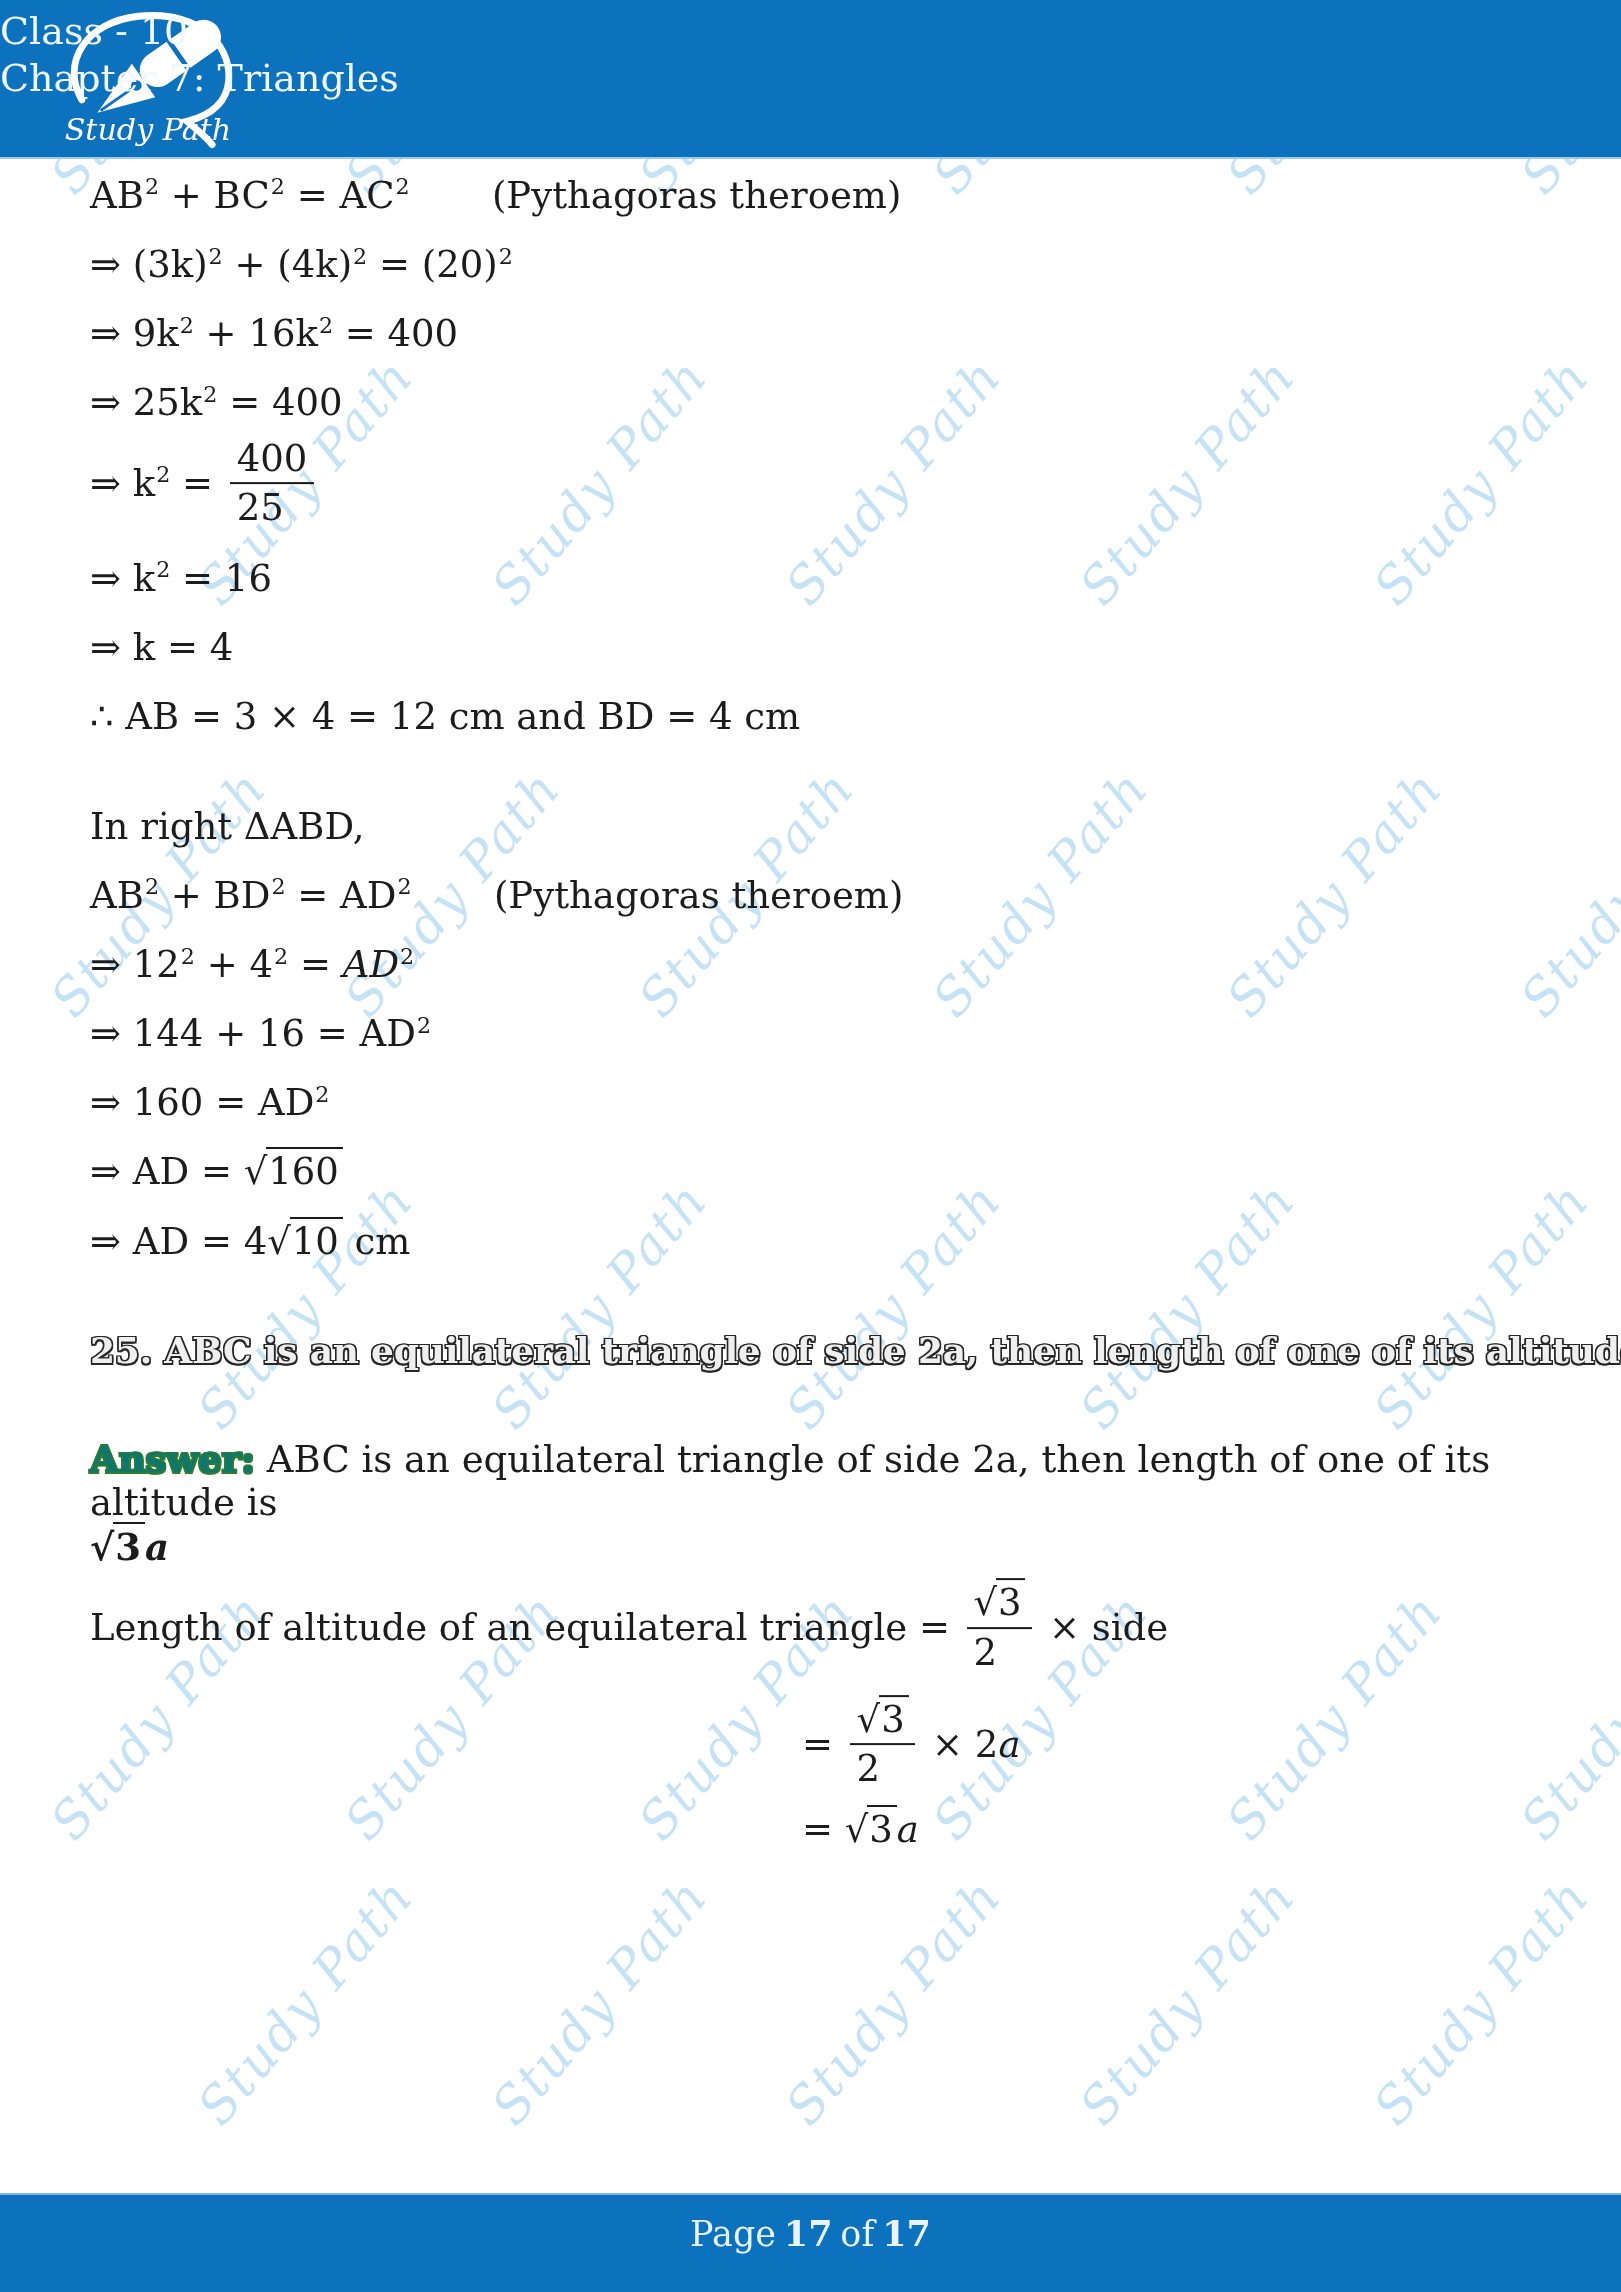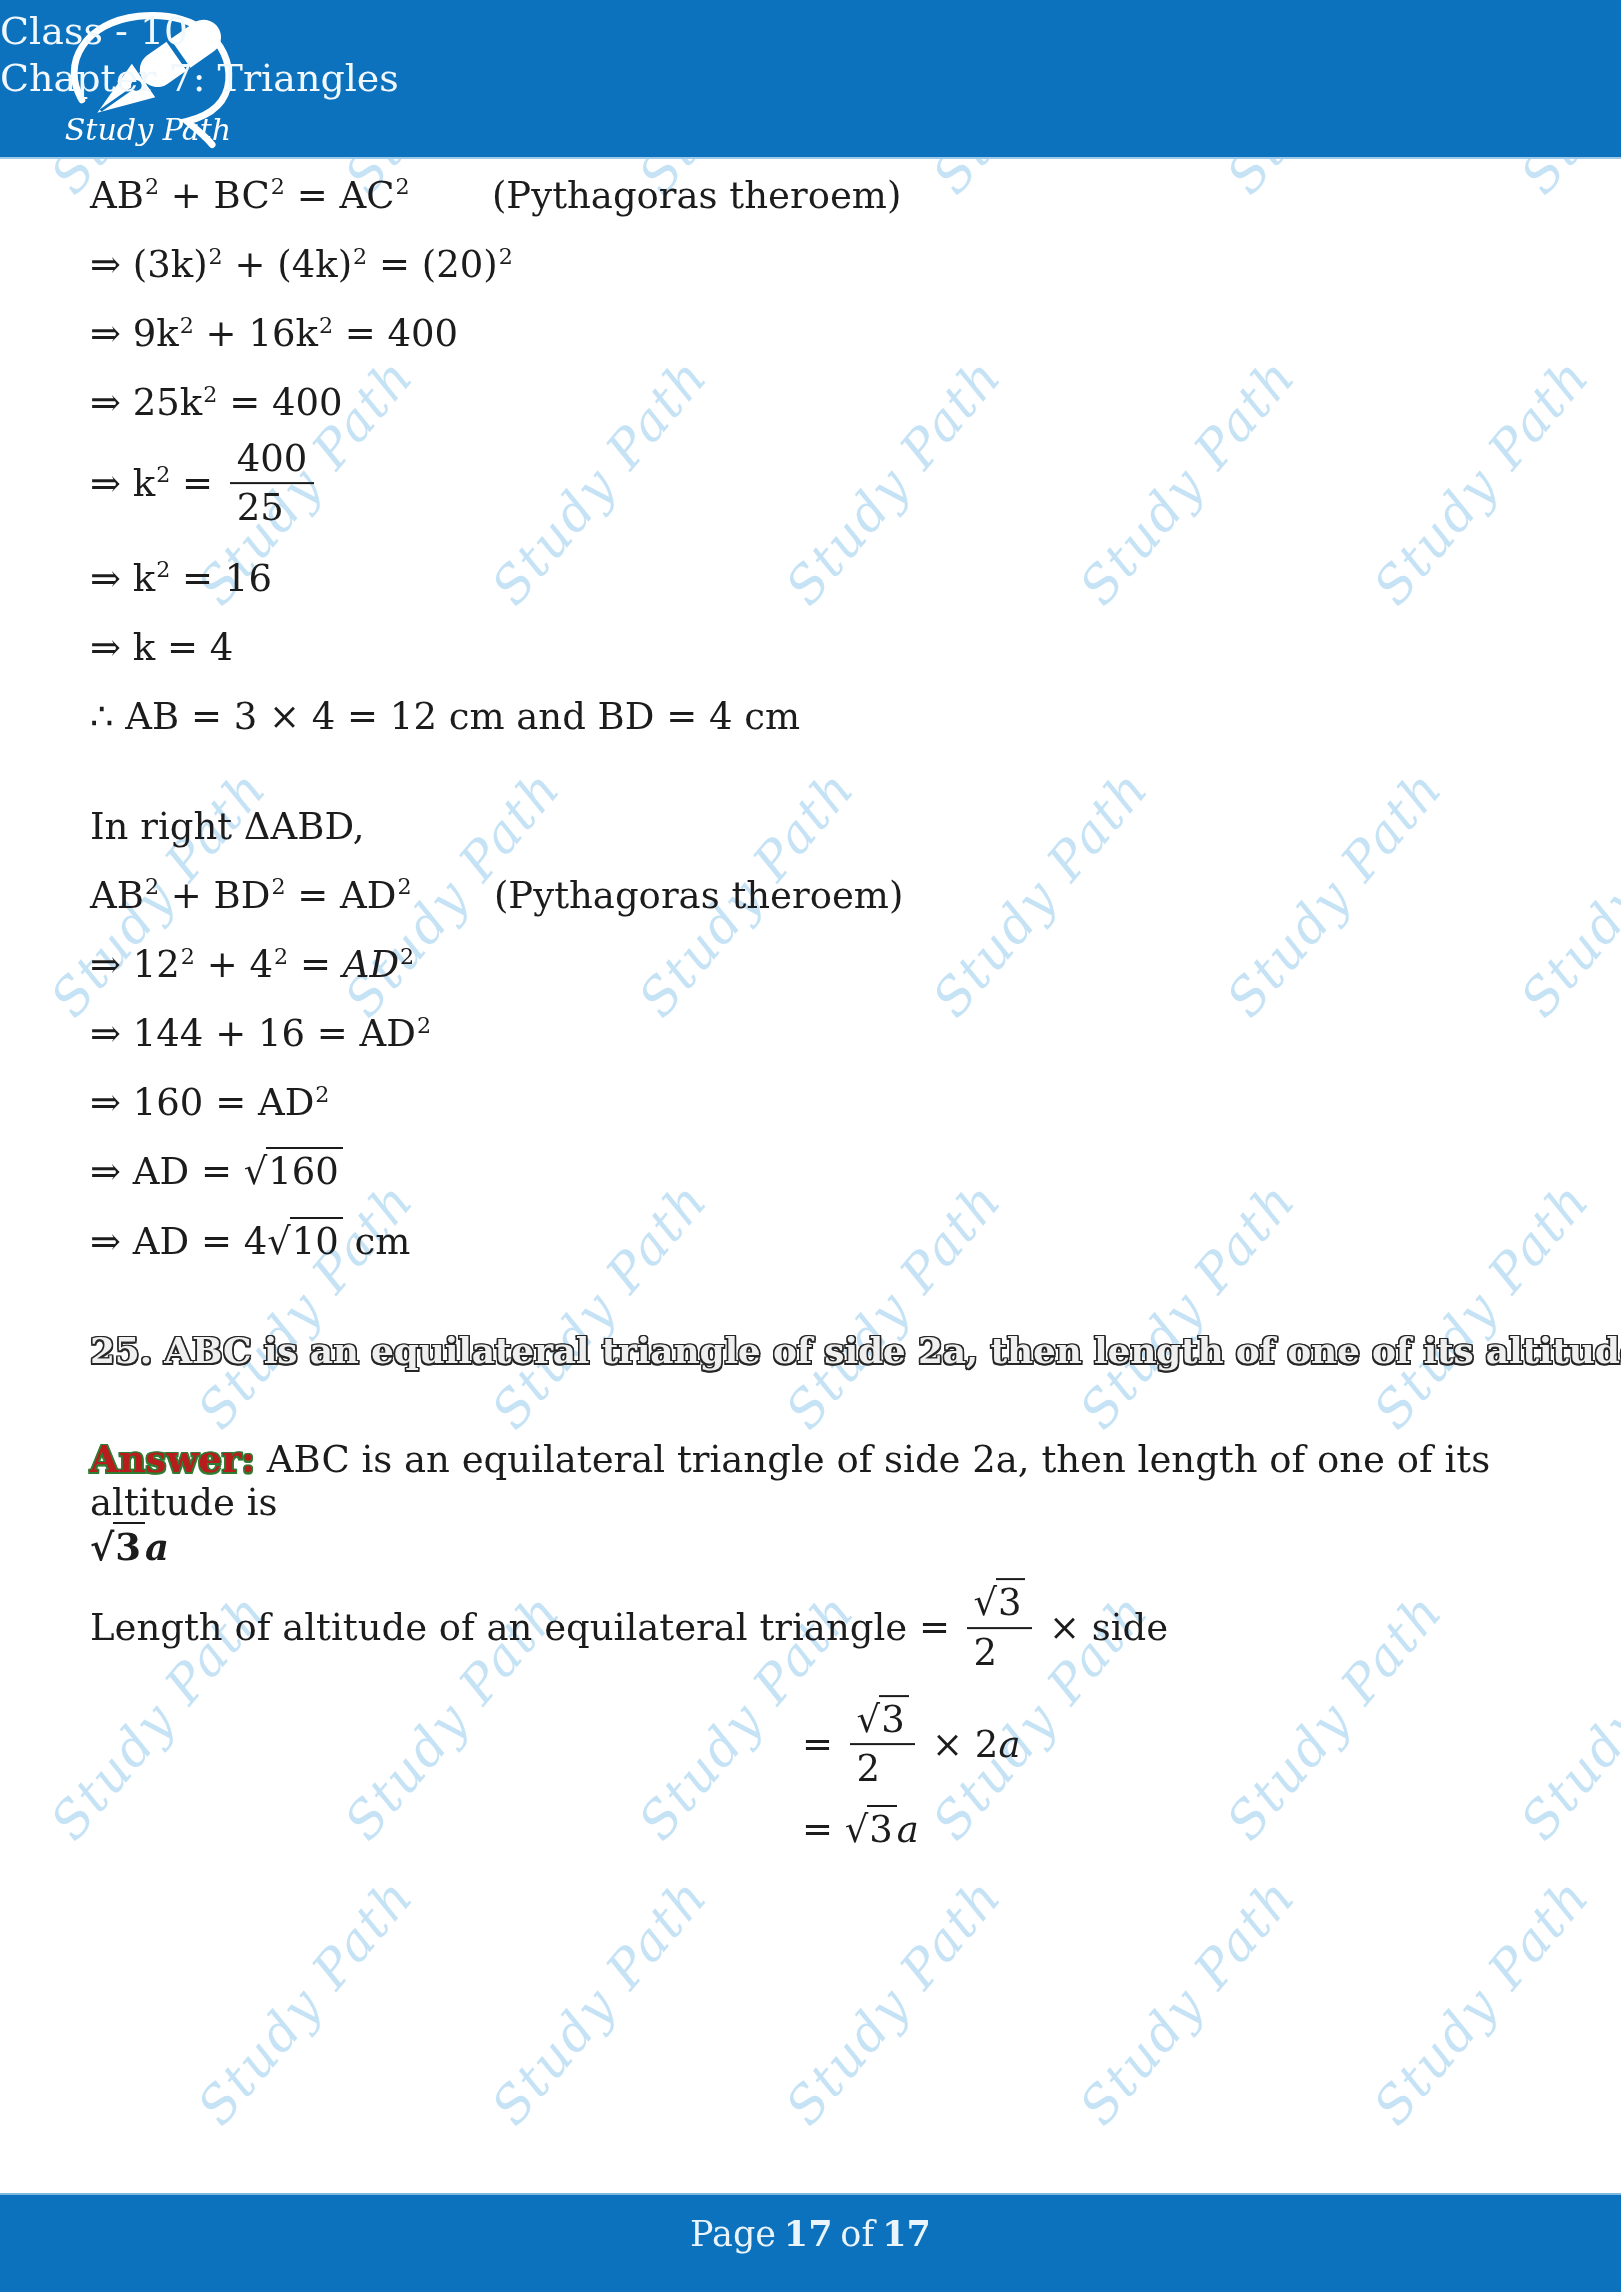--- a/index.html
+++ b/index.html
@@ -57,21 +57,21 @@
   .rad{white-space:nowrap;}
   .rad .rad-sign{letter-spacing:-1px;}
   .rad .radicand{border-top:2.9px solid #1b1b1b;padding:1px 3.9px 0 2px;}
   .v-question{
     font-weight:700;font-size:36px;letter-spacing:-0.2px;color:#efefef;
     text-shadow:-1.5px -1.5px 0 #262626,1.5px -1.5px 0 #262626,-1.5px 1.5px 0 #262626,
                  1.5px 1.5px 0 #262626,0 -1.5px 0 #262626,0 1.5px 0 #262626,
                 -1.5px 0 0 #262626,1.5px 0 0 #262626;
   }
   .ans-label{
-    font-weight:700;color:#b91c1c;padding-right:11.8px;
+    font-weight:700;color:#0f766e;padding-right:11.8px;
     text-shadow:-1.5px -1.5px 0 #2e7d32,1.5px -1.5px 0 #2e7d32,-1.5px 1.5px 0 #2e7d32,
                  1.5px 1.5px 0 #2e7d32,0 -1.5px 0 #2e7d32,0 1.5px 0 #2e7d32,
                 -1.5px 0 0 #2e7d32,1.5px 0 0 #2e7d32;
   }
 </style>
 </head>
 <body>
 
 <div class="page">
 

